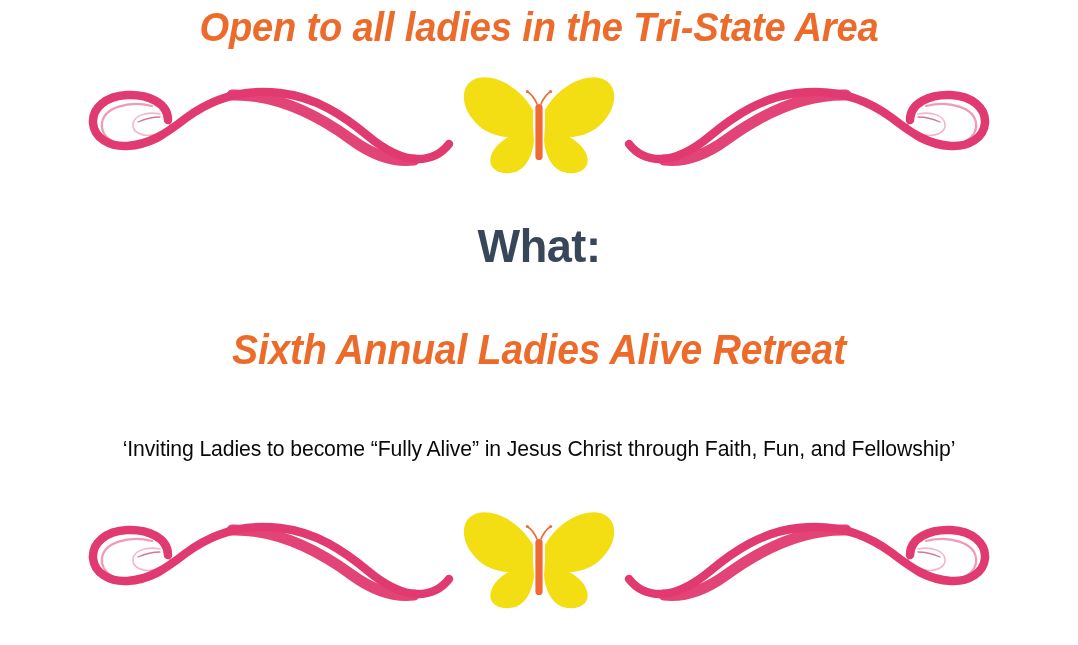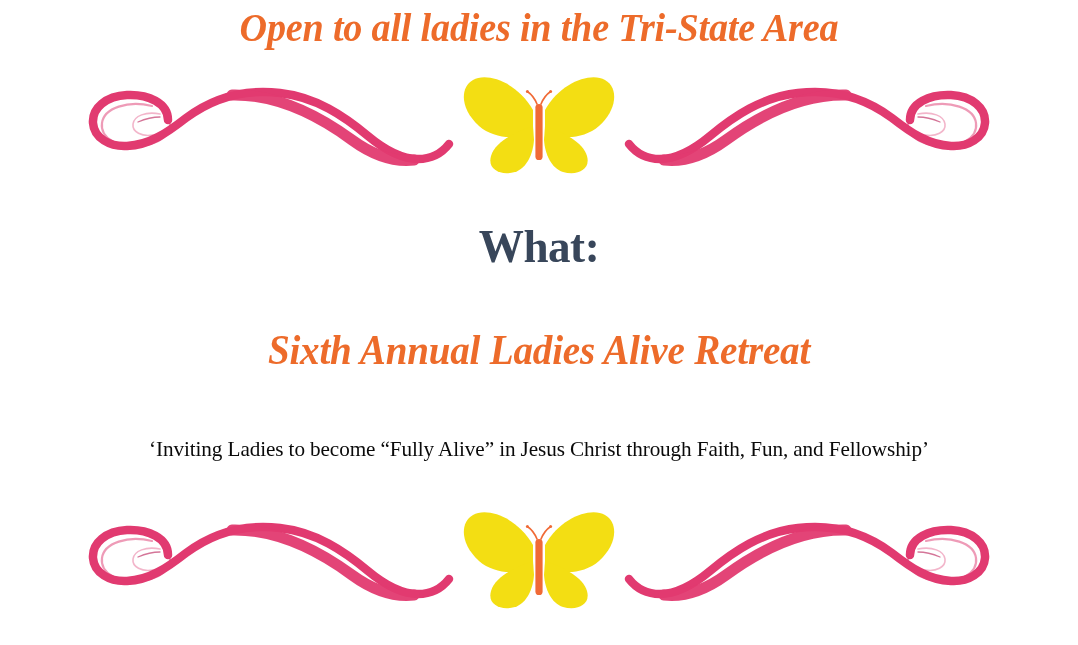--- a/index.html
+++ b/index.html
@@ -13,21 +13,20 @@
     overflow: hidden;
     font-family: "Liberation Sans", sans-serif;
     -webkit-font-smoothing: antialiased;
   }
 
   .poster {
     position: relative;
     width: 904px;
     height: 645px;
     background: #ffffff;
-    font-family: Liberation Serif, serif;
   }
 
   
   .headline {
     position: absolute;
     top: 2px;
     left: 0;
     width: 1078px;
     text-align: center;
     font-size: 41px;

